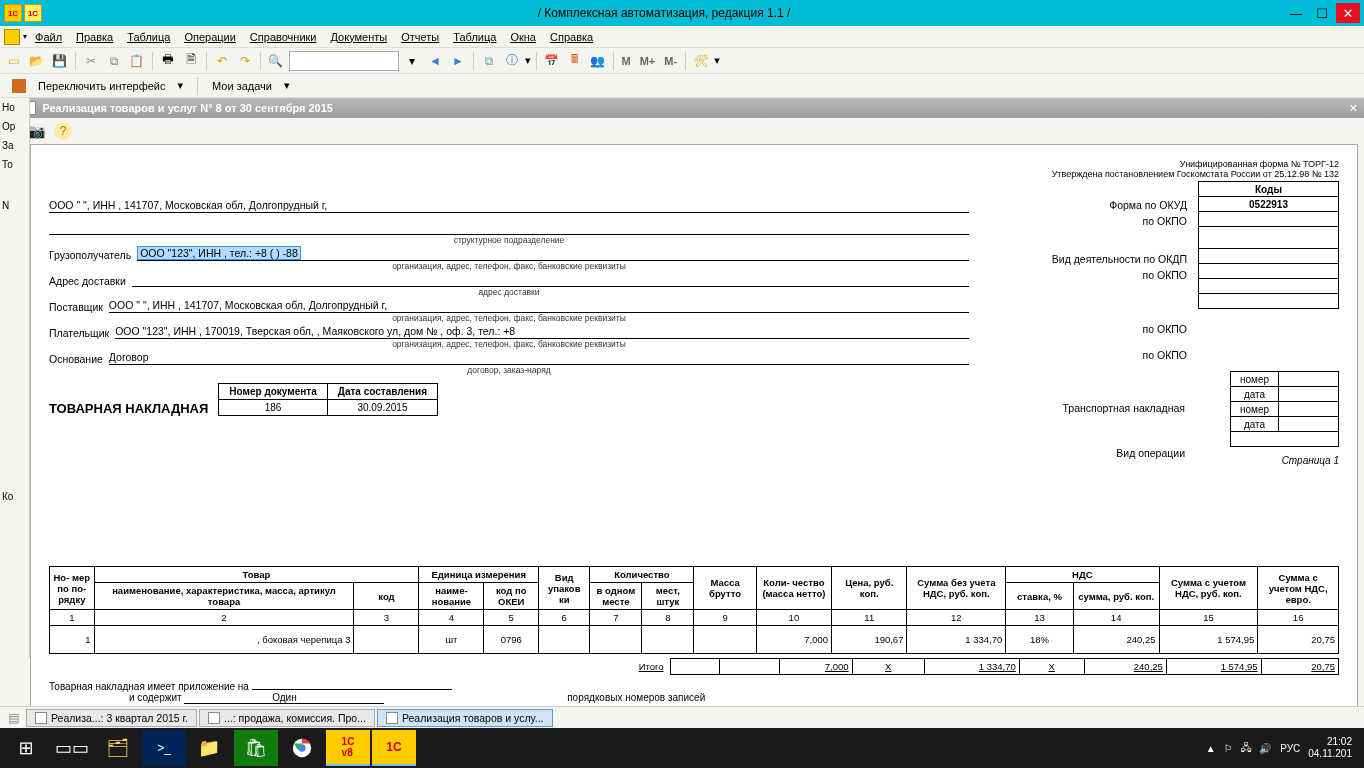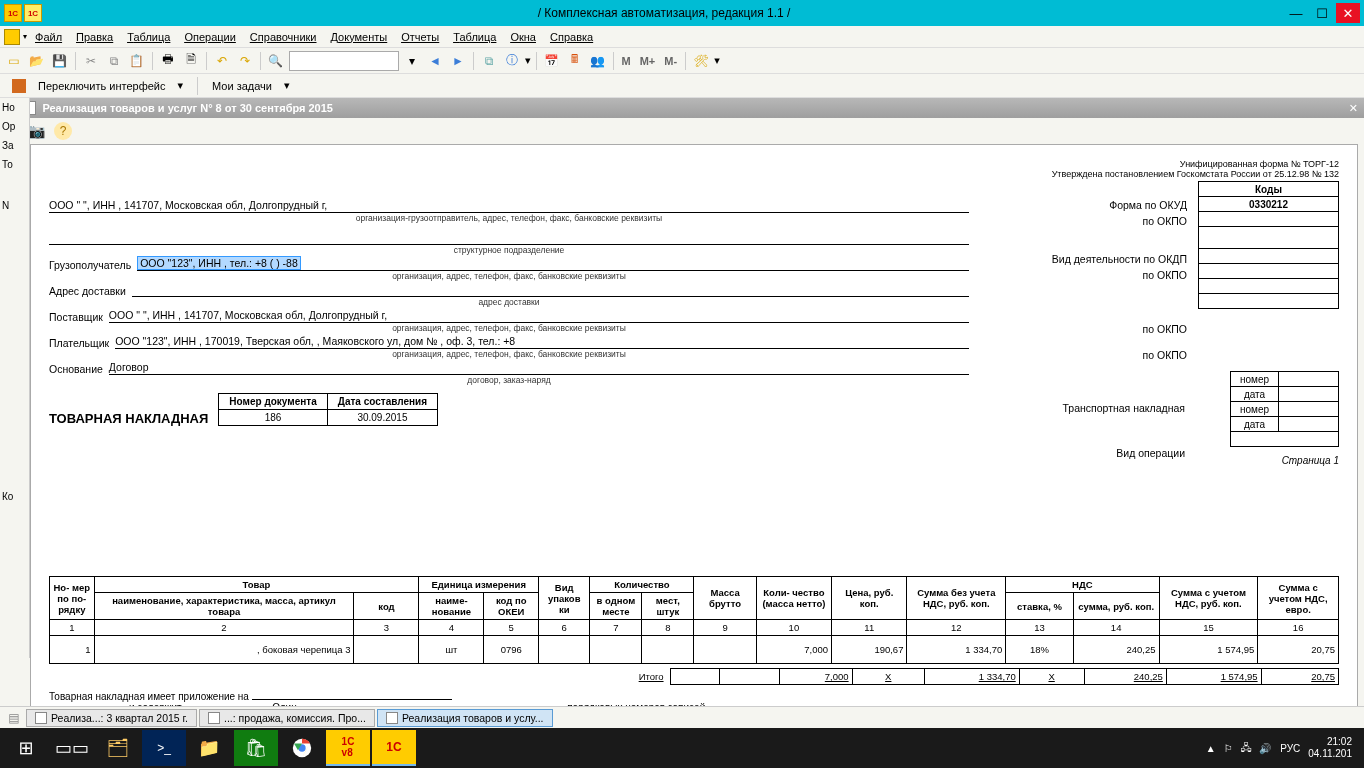--- a/index.html
+++ b/index.html
@@ -333,21 +333,21 @@
       <div>Унифицированная форма № ТОРГ-12</div>
       <div>Утверждена постановлением Госкомстата России от 25.12.98 № 132</div>
     </div>
 
     <table class="codes-table">
       <tbody>
           <tr>
             <th colspan="1" style="width:140px">Коды</th>
           </tr>
       <tr>
-            <td style="font-weight:bold">0330212</td>
+            <td style="font-weight:bold">0522913</td>
           </tr>
       <tr>
             <td style="height:15px"></td>
           </tr>
       <tr>
             <td style="height:22px"></td>
           </tr>
       <tr>
             <td></td>
           </tr>
@@ -366,21 +366,20 @@
     <div class="codes-label" style="top:70px">по ОКПО</div>
     <div class="codes-label" style="top:108px">Вид деятельности по ОКДП</div>
     <div class="codes-label" style="top:124px">по ОКПО</div>
     <div class="codes-label" style="top:178px">по ОКПО</div>
     <div class="codes-label" style="top:204px">по ОКПО</div>
 
     <div style="margin-top:40px;width:920px">
       <div class="field-line">
         <span class="field-val">ООО "                    ", ИНН                         , 141707, Московская обл, Долгопрудный г,</span>
       </div>
-      <div class="field-sub">организация-грузоотправитель, адрес, телефон, факс, банковские реквизиты</div>
 
       <div class="field-line" style="margin-top:8px">
           <span class="field-val"></span>
         </div>
       <div class="field-sub">структурное подразделение</div>
 
       <div class="field-line">
         <span class="field-label">Грузополучатель</span>
         <span class="field-val"><span class="highlighted">ООО "123", ИНН                         , тел.: +8 (       )          -88</span></span>
       </div>

